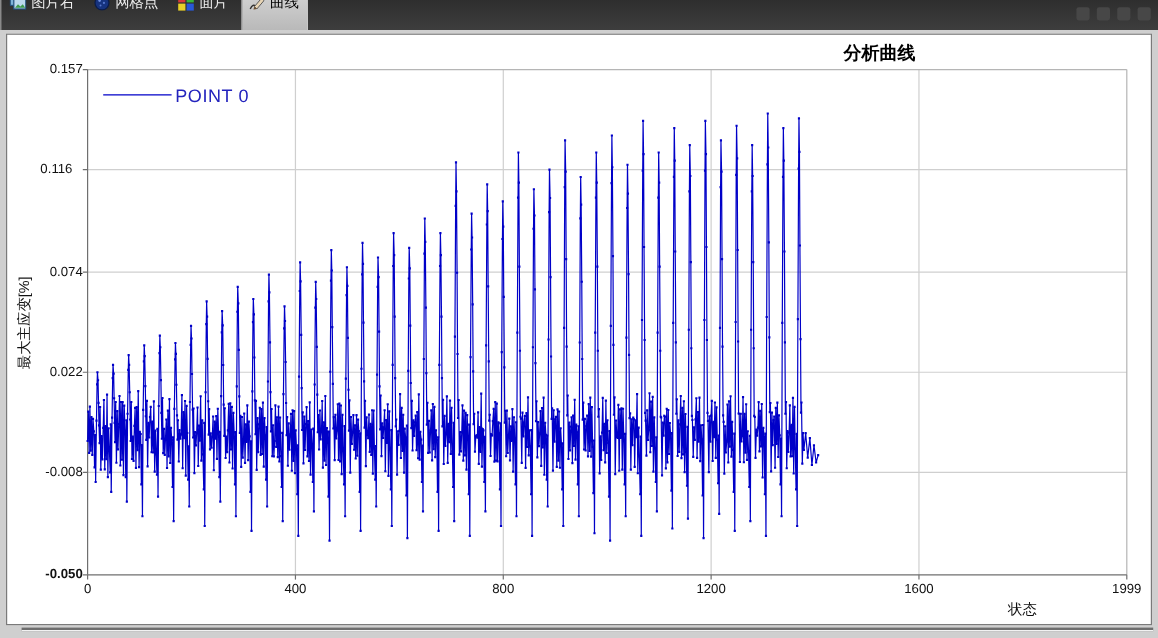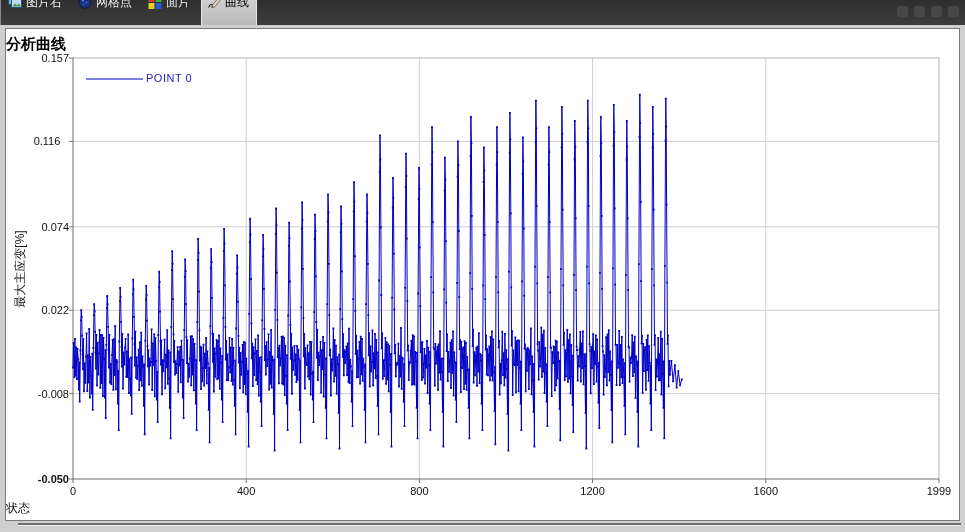--- a/index.html
+++ b/index.html
@@ -36,34 +36,34 @@
   
   .panel{
     position:absolute;left:5px;top:28px;width:953px;height:491px;
     background:#ffffff;border:1px solid #7a7a7a;box-sizing:content-box;
   }
   .bottom-groove{
     position:absolute;left:18px;right:4px;top:523px;height:2px;
     background:#6e6e6e;border-bottom:1px solid #f2f2f2;
   }
   .chart-title{
-    position:absolute;left:0;top:6px;width:757px;text-align:left;
+    position:absolute;left:0;top:6px;width:757px;text-align:right;
     font-size:15px;font-weight:bold;color:#000;
   }
   .legend-label{
     position:absolute;left:140px;top:43px;
-    font-size:11px;color:#2323bd;letter-spacing:0.5px;
+    font-size:15px;color:#2323bd;letter-spacing:0.5px;
   }
   .ylabel{
     position:absolute;left:-87px;top:233px;width:200px;height:14px;
     transform:rotate(-90deg);transform-origin:center;
     text-align:center;font-size:12px;color:#111;
   }
   .xlabel{
-    position:absolute;left:0;top:471px;width:858px;text-align:left;
+    position:absolute;left:0;top:471px;width:858px;text-align:right;
     font-size:12px;color:#111;
   }
   .ytick{
     position:absolute;width:44px;text-align:right;
     font-size:11px;color:#111;
   }
   .xtick{
     position:absolute;width:44px;text-align:center;
     font-size:11px;color:#111;
   }

